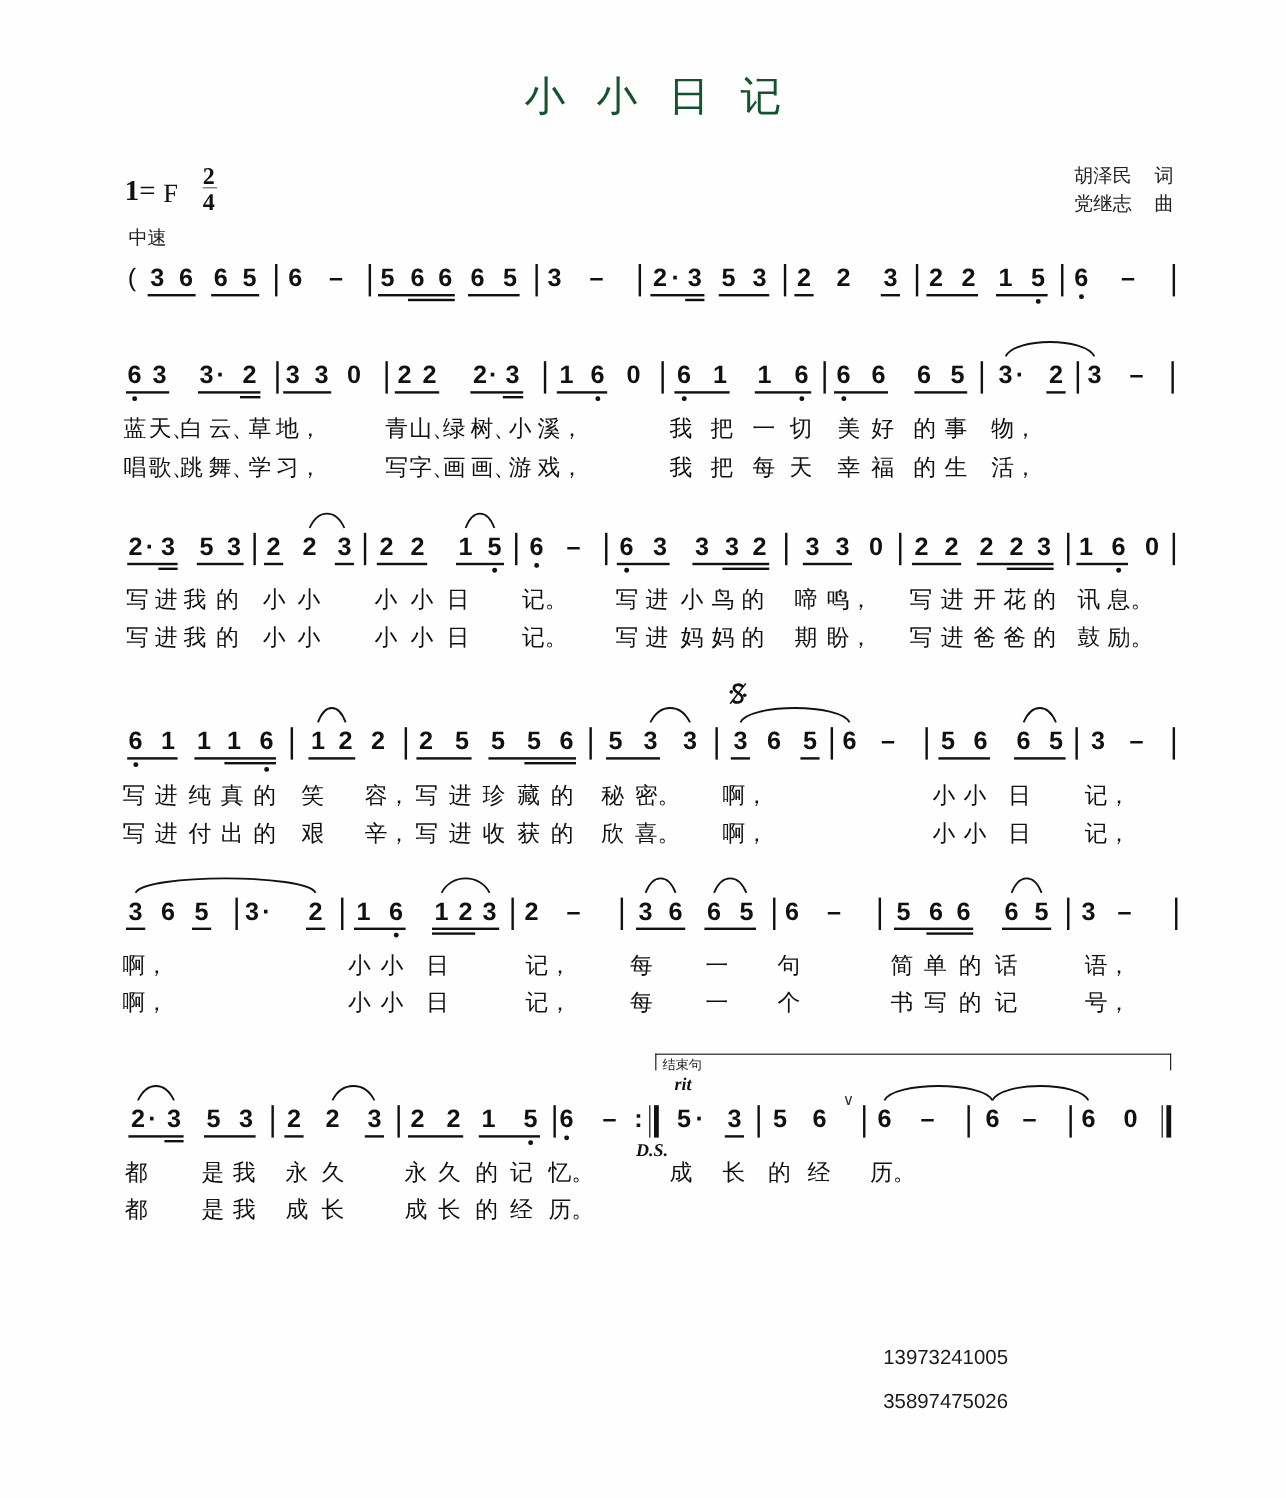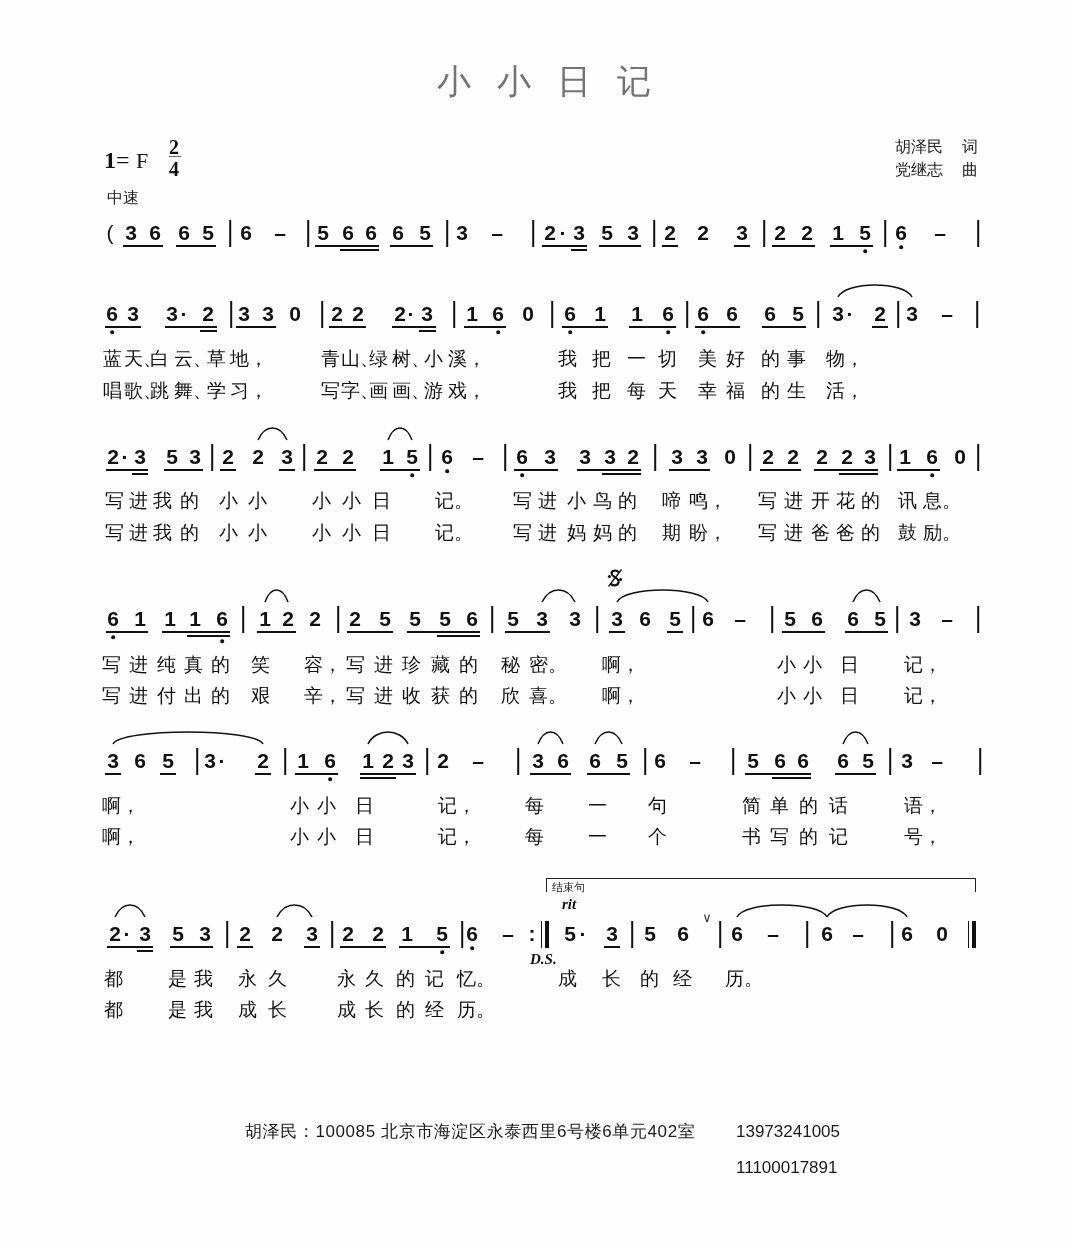--- a/index.html
+++ b/index.html
@@ -1,19 +1,19 @@
 <!DOCTYPE html>
 <html><head>
 <meta charset="utf-8">
 <style>
   html, body { margin: 0; padding: 0; background: #ffffff; }
   #page { position: relative; width: 1072px; height: 1248px; background: #fefefe; overflow: hidden; color: #111; }
   .abs { position: absolute; white-space: pre; line-height: 1; }
 
-  .title { left: 437px; top: 65px; font-family: "Liberation Serif", serif; font-size: 34px; letter-spacing: 26px; color: #737373; }
+  .title { left: 437px; top: 65px; font-family: "Liberation Serif", serif; font-size: 34px; letter-spacing: 26px; color: #14532d; }
 
   .key-tonic { left: 104px; top: 148px; font-family: "Liberation Serif", serif; font-weight: bold; font-size: 24px; }
   .key-eq    { left: 116px; top: 148px; font-family: "Liberation Serif", serif; font-size: 24px; }
   .key-name  { left: 136px; top: 150px; font-family: "Liberation Serif", serif; font-size: 22px; }
   .ts-num    { left: 169px; top: 137px; font-family: "Liberation Serif", serif; font-weight: bold; font-size: 20px; }
   .ts-den    { left: 169px; top: 159px; font-family: "Liberation Serif", serif; font-weight: bold; font-size: 20px; }
   .ts-line   { position: absolute; left: 169px; top: 156px; width: 12px; height: 1px; background: #666; }
 
   .credit { font-family: "DejaVu Sans", sans-serif; font-size: 16px; color: #222; }
   .tempo  { left: 107px; top: 190px; font-family: "DejaVu Sans", sans-serif; font-size: 16px; color: #222; }
@@ -609,16 +609,15 @@
     <line x1="2.5" y1="18.5" x2="15.5" y2="1.5" stroke="#111" stroke-width="1.3"></line>
     <circle cx="3.4" cy="8.6" r="1.5" fill="#111"></circle>
     <circle cx="14.6" cy="11.4" r="1.5" fill="#111"></circle>
   </svg>
 
   <div class="coda-bracket"></div>
   <span class="abs coda-label">结束句</span>
   <span class="abs rit">rit</span>
   <span class="abs ds">D.S.</span>
 
-  <span class="abs footer addr" style="top:1123px;">胡泽民：100085 北京市海淀区永泰西里6号楼6单元402室</span>
   <span class="abs footer phone" style="top:1123px;">13973241005</span>
-  <span class="abs footer phone" style="top:1159px;">11100017891</span>
+  <span class="abs footer phone" style="top:1159px;">35897475026</span>
 </div>
 
 </body></html>

